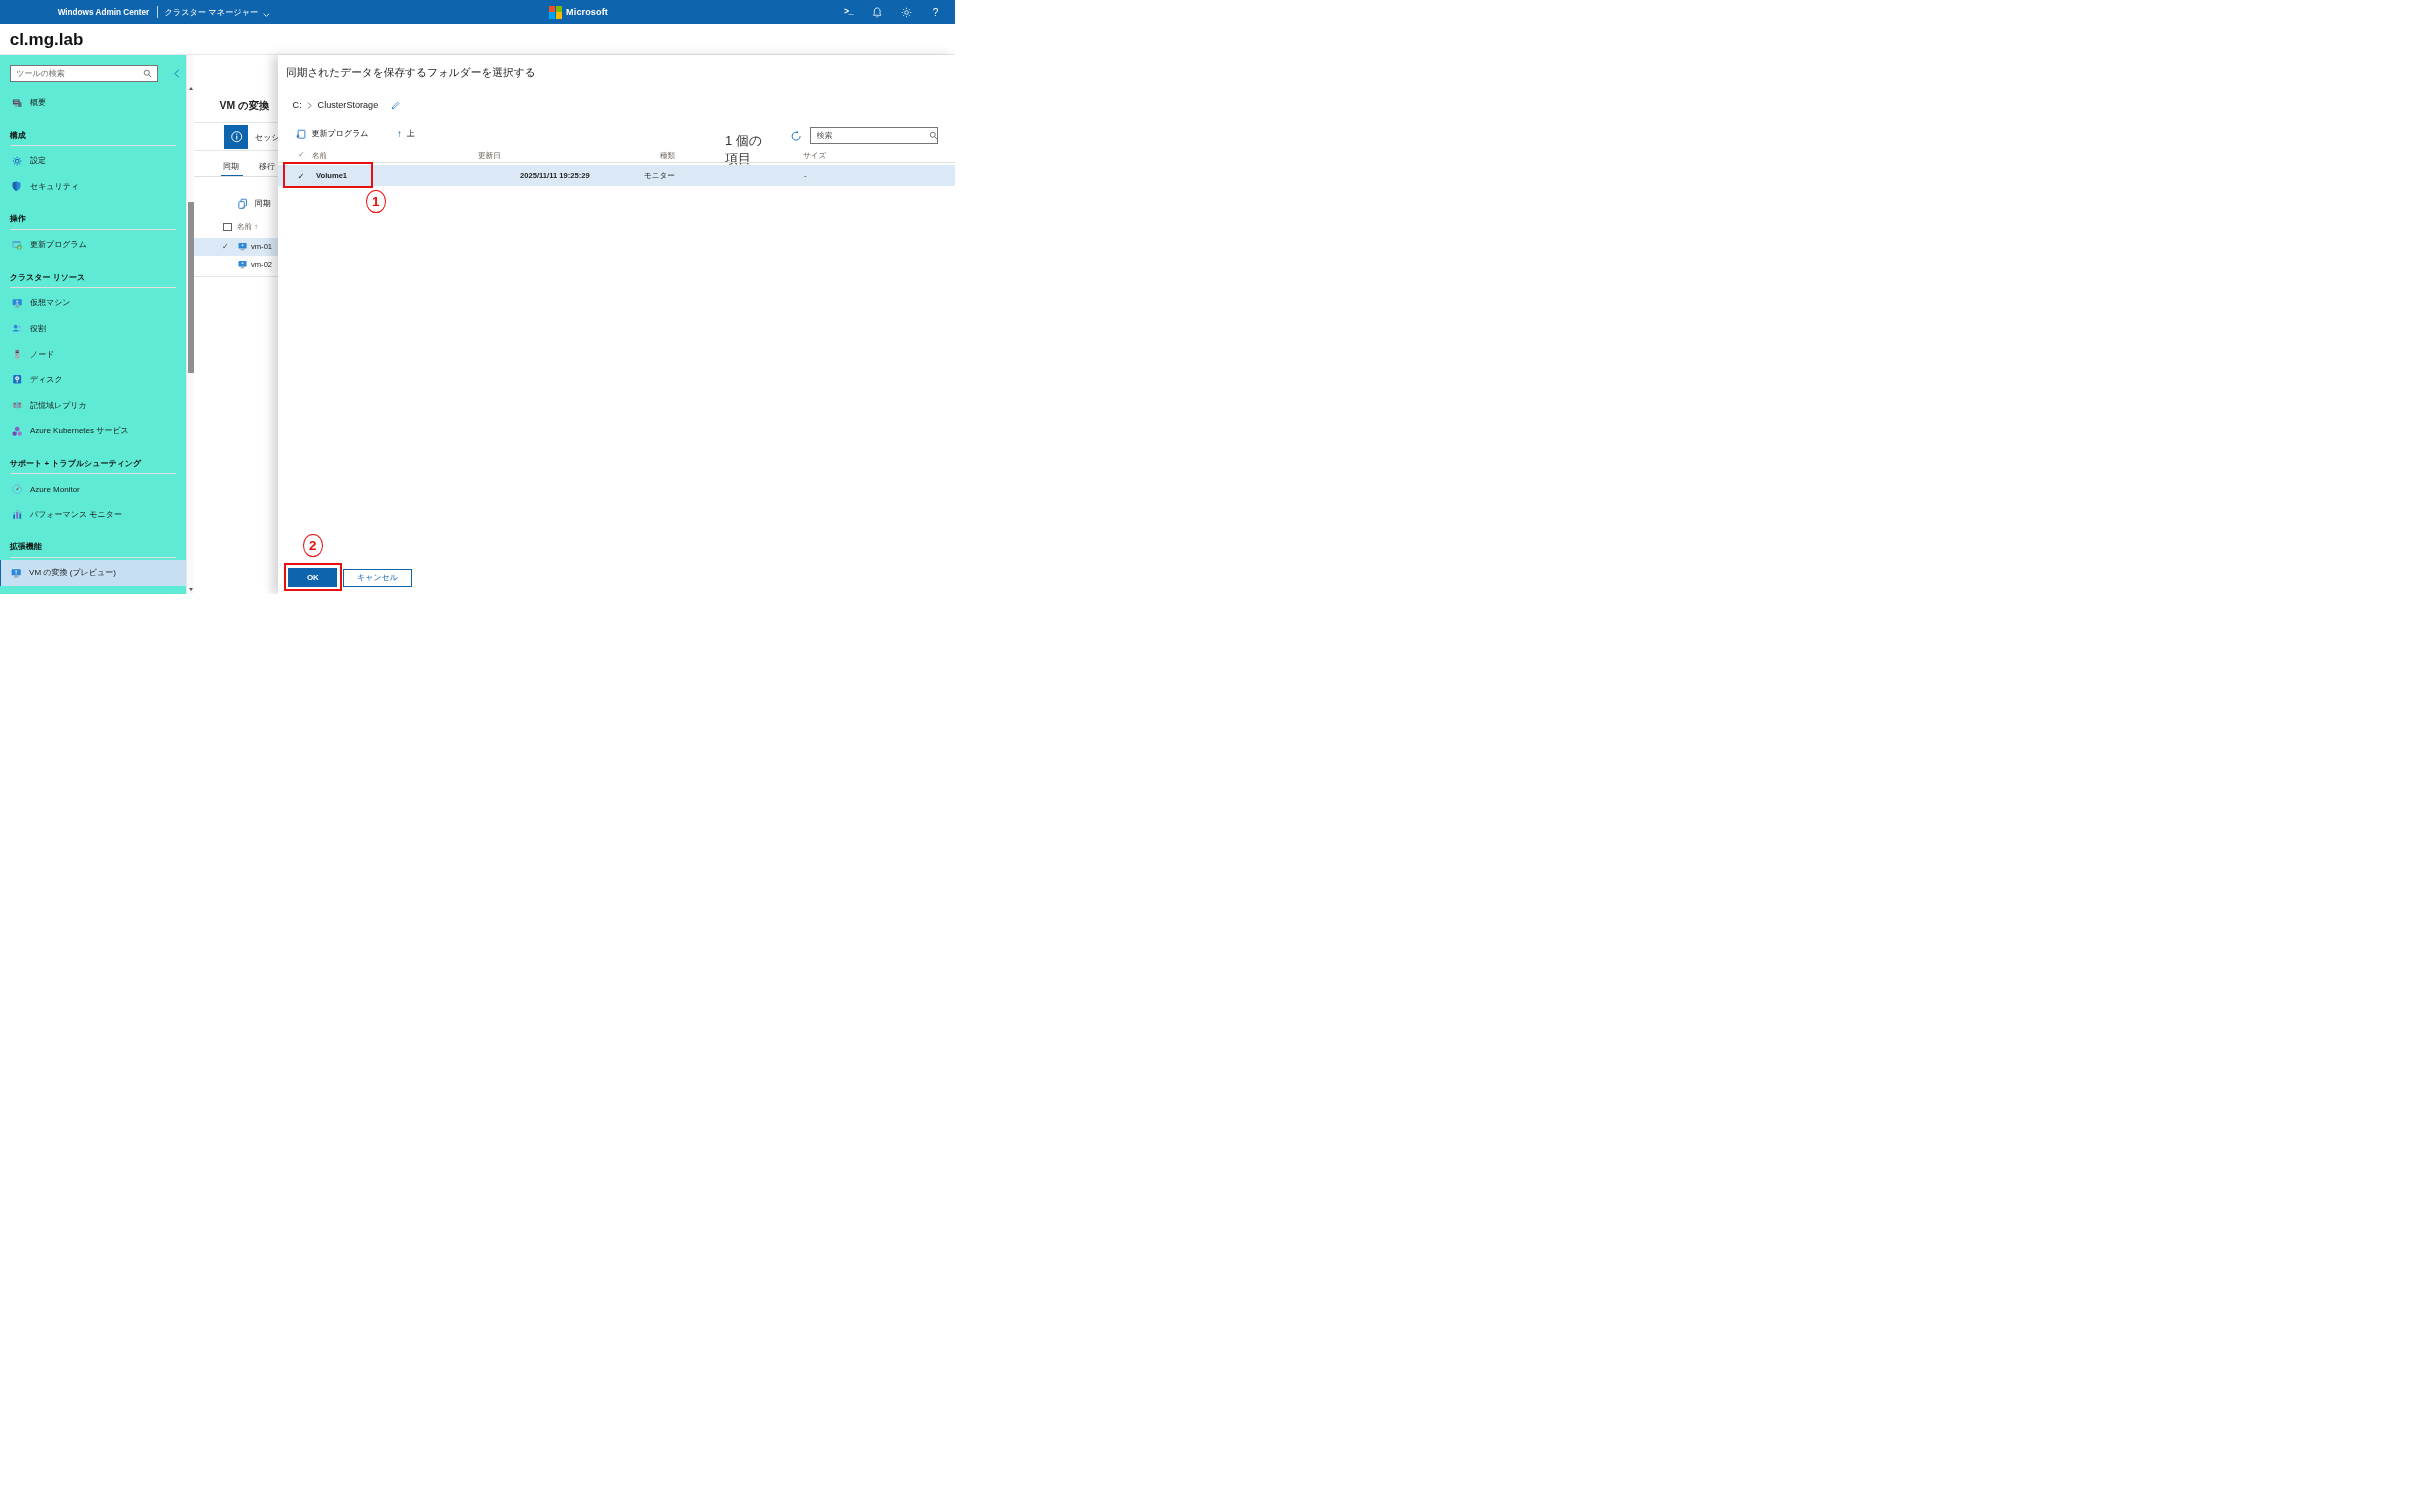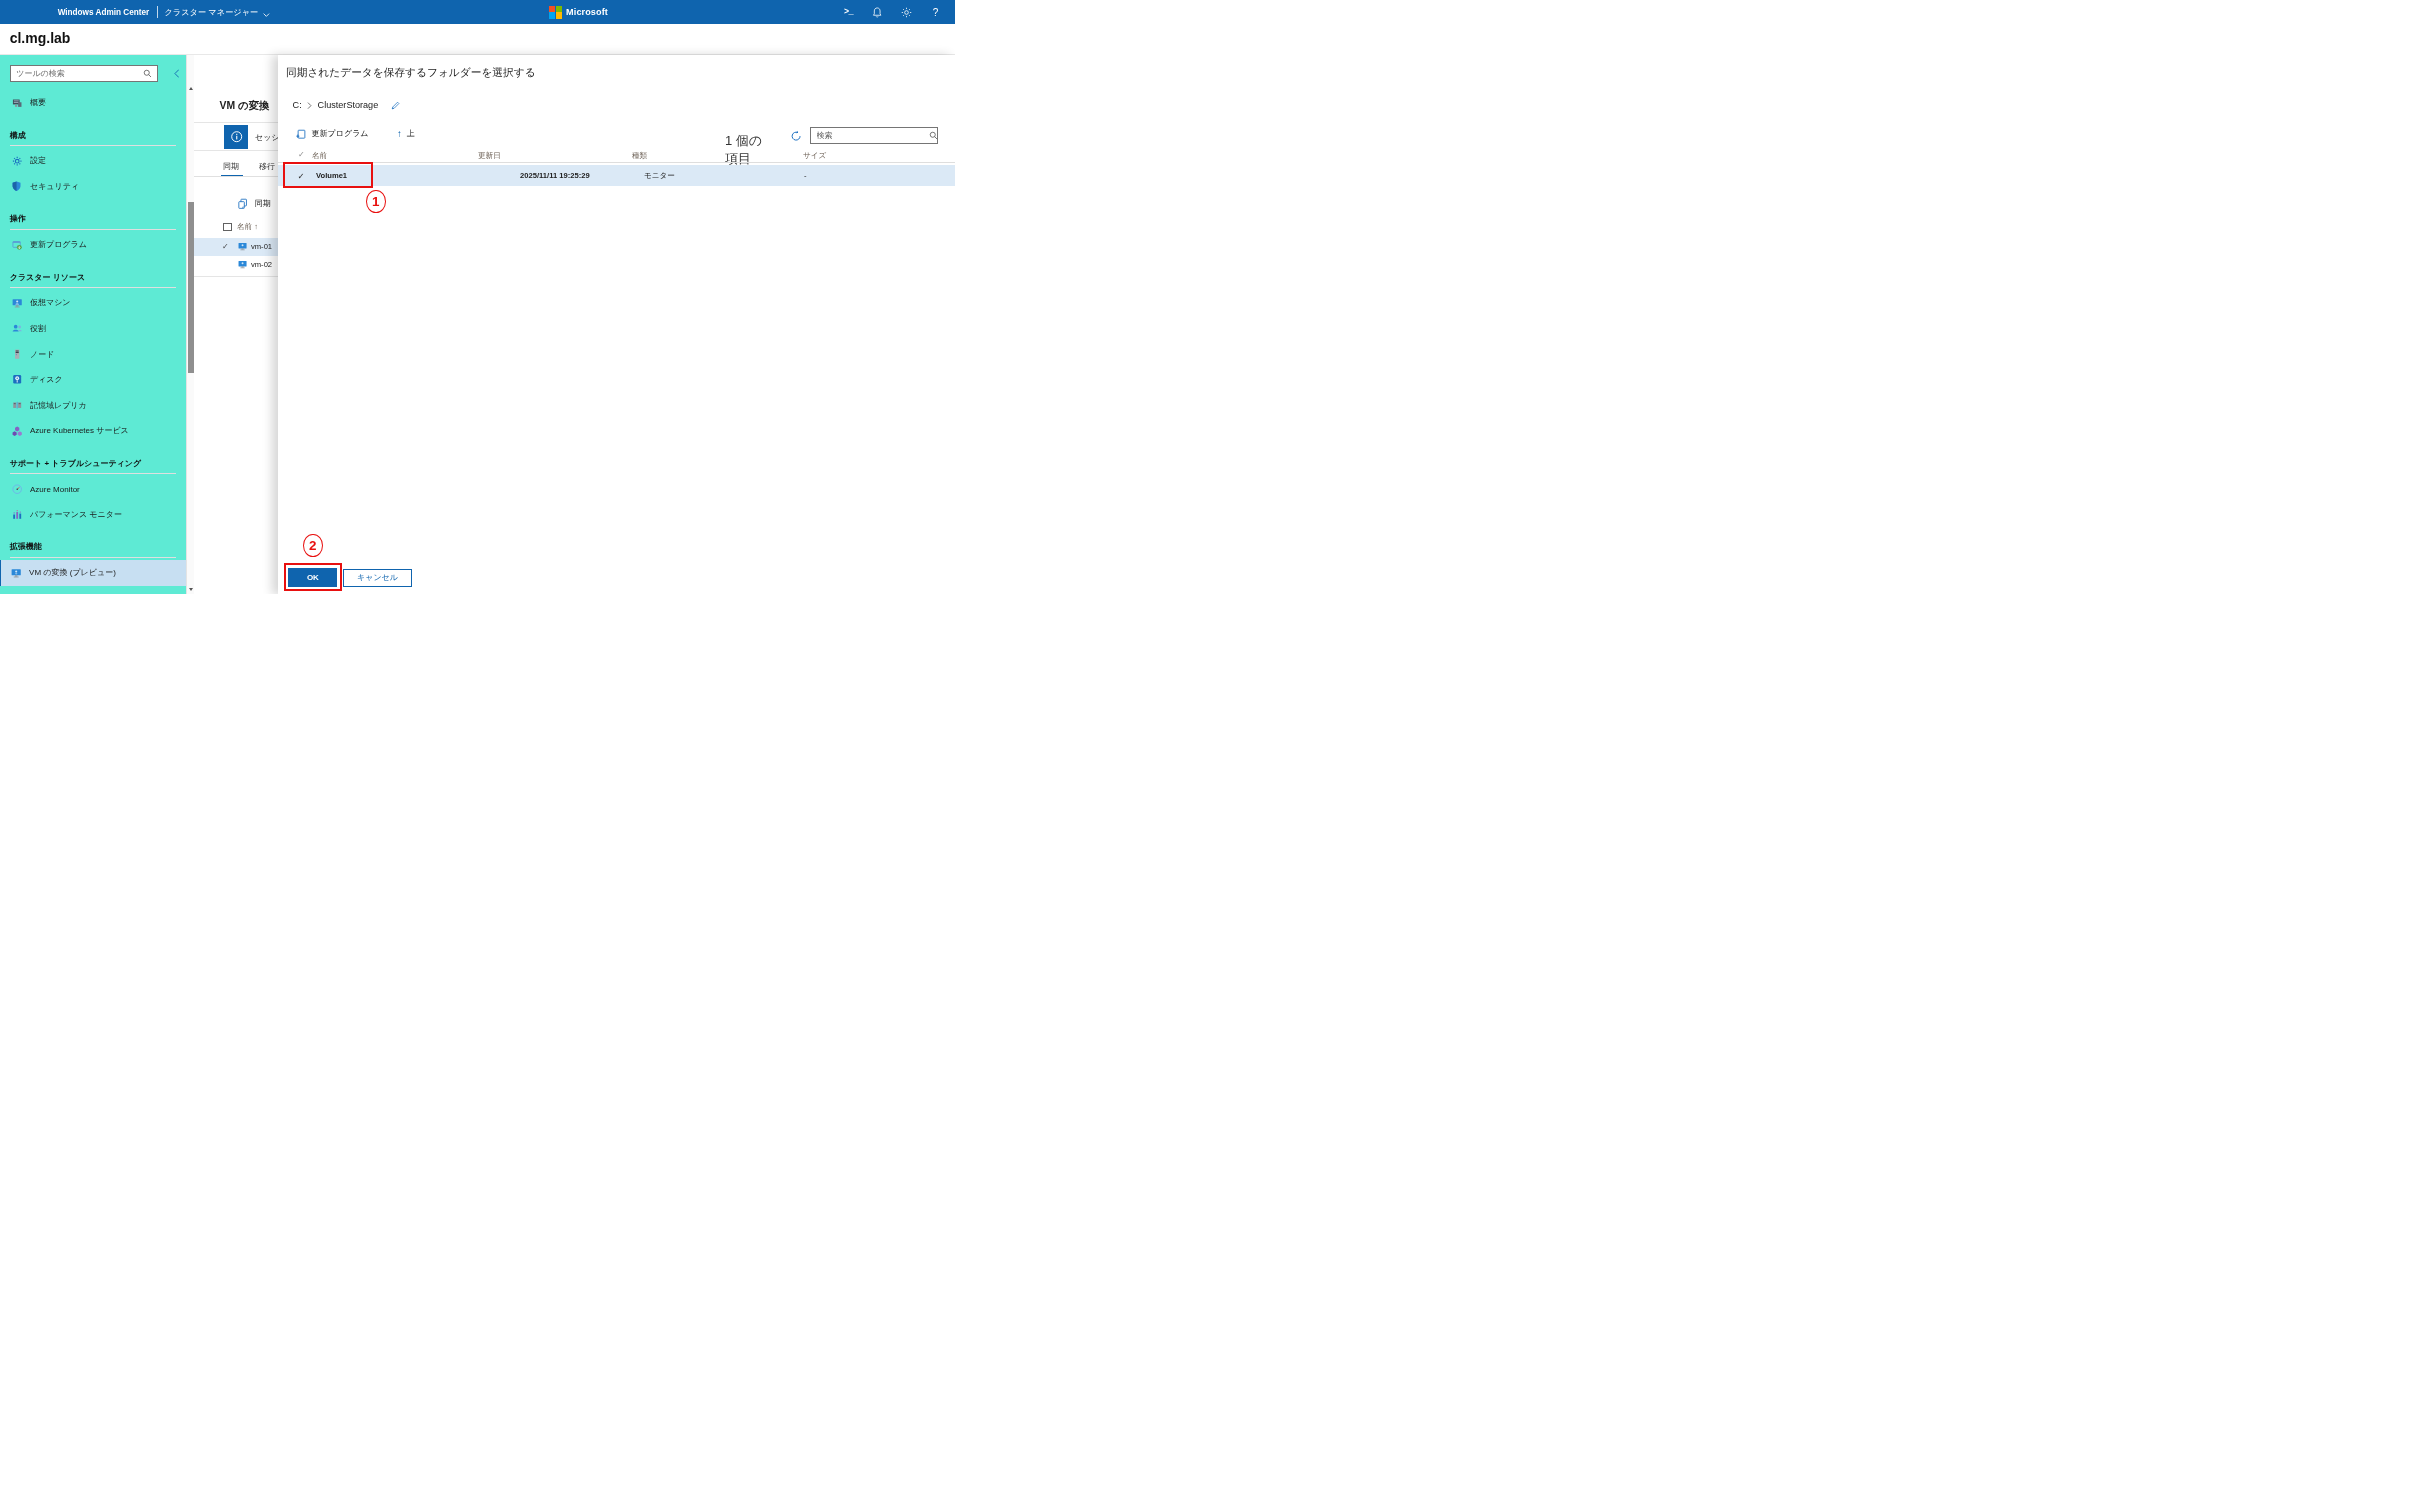--- a/index.html
+++ b/index.html
@@ -20,21 +20,21 @@
   .tb-brand { position:absolute; left:549px; top:0; height:24.4px; display:flex; align-items:center; gap:4.3px; }
   .ms-logo { width:12.8px; height:12.8px; display:grid; grid-template-columns:6.1px 6.1px; grid-template-rows:6.1px 6.1px; gap:0.6px; }
   .ms-logo span { display:block; }
   .tb-brand-name { font-weight:bold; font-size:9.1px; letter-spacing:0.1px; }
   .tb-right { position:absolute; right:4.9px; top:0; height:24.4px; display:flex; align-items:center; }
   .tb-icon { width:29px; height:24.4px; display:flex; align-items:center; justify-content:center; cursor:pointer; }
   .tb-terminal { font-family:"Liberation Mono", monospace; font-weight:bold; font-size:8.5px; letter-spacing:-0.6px; }
   .tb-help { font-size:10px; font-weight:normal; }
   
   .subheader { position:absolute; left:0; top:24.4px; width:955px; height:29px; background:#fff; }
-  .cluster-title { position:absolute; left:9.7px; top:5.5px; font-size:14px; font-weight:bold; color:#111; }
+  .cluster-title { position:absolute; left:9.7px; top:5.5px; font-size:17px; font-weight:bold; color:#111; }
   
   .workspace { position:absolute; left:0; top:54px; width:955px; height:540px; border-top:0.6px solid #e8e8e8; background:#fff; }
   
   .sidebar { position:absolute; left:0; top:0; width:186px; height:540px; background:#5eead4; overflow:hidden;padding-left:20px; }
   .sb-search-row { position:absolute; left:0; top:9.7px; width:186px; height:17px; }
   .sb-search { position:absolute; left:9.7px; top:0; width:148px; height:17px; border:0.6px solid #757575; background:#fff; display:flex; align-items:center; }
   .sb-search input { flex:1; border:0; outline:none; font:8px "Liberation Sans", sans-serif; padding:0 2.4px 0 5.5px; color:#333; background:transparent; }
   .sb-search input::placeholder { color:#666; }
   .sb-search .mag { padding-right:4.3px; display:flex; }
   .sb-collapse { position:absolute; left:169px; top:1.2px; width:14.6px; height:14.6px; color:#1065b0; font-size:9.7px; display:flex; align-items:center; justify-content:center; cursor:pointer; }
@@ -90,21 +90,21 @@
   .tool-up .arrow { color:#0f64ae; font-size:9.7px; font-weight:bold; }
   .dlg-count { position:absolute; left:447px; top:5.5px; width:43px; font-size:13px; color:#333; }
   .dlg-refresh { position:absolute; left:510px; top:1.8px; width:16px; height:16px; display:flex; align-items:center; justify-content:center; cursor:pointer; }
   .dlg-search { position:absolute; left:532px; top:1.2px; width:128px; height:16.4px; border:0.6px solid #757575; background:#fff; display:flex; align-items:center; }
   .dlg-search input { flex:1; border:0; outline:none; font:8px "Liberation Sans", sans-serif; padding:0 2.4px 0 5.5px; color:#333; background:transparent; }
   .dlg-search input::placeholder { color:#555; }
   .dlg-search .mag { padding-right:4.3px; display:flex; }
   .dlg-tablehead { position:absolute; left:0; top:94px; width:677px; height:14px; border-bottom:0.6px solid #dedede; }
   .dlg-tablehead .hck { position:absolute; left:20px; top:1.2px; color:#8a8a8a; font-size:8px; }
   .dlg-tablehead .col { position:absolute; top:1.8px; font-size:7.6px; color:#6b5f54; cursor:pointer; }
-  .col-name { left:34px; } .col-date { left:200px; } .col-type { left:354px; } .col-size { left:525px; }
+  .col-name { left:34px; } .col-date { left:200px; } .col-type { left:382px; } .col-size { left:525px; }
   .dlg-row { position:absolute; left:0; top:110px; width:677px; height:21.3px; background:#dbe9f6; cursor:pointer; }
   .dlg-row .rck { position:absolute; left:19.5px; top:5.5px; color:#333; font-size:8.5px; }
   .dlg-row .c-name { position:absolute; left:38px; top:6.1px; font-size:7.6px; font-weight:bold; color:#222; }
   .dlg-row .c-date { position:absolute; left:200px; top:6.1px; font-size:7.6px; font-weight:bold; color:#222;padding-left:42px; }
   .dlg-row .c-type { position:absolute; left:366px; top:6.1px; font-size:7.6px; color:#222; }
   .dlg-row .c-size { position:absolute; left:526px; top:6.1px; font-size:7.6px; color:#222; }
   
   .red-rect { position:absolute; border:2.4px solid #e8100f; background:transparent; z-index:12; pointer-events:none; }
   .rr-row { left:4.9px; top:107px; width:90px; height:25.6px; }
   .rr-ok { left:6.1px; top:508px; width:58px; height:28px; }

